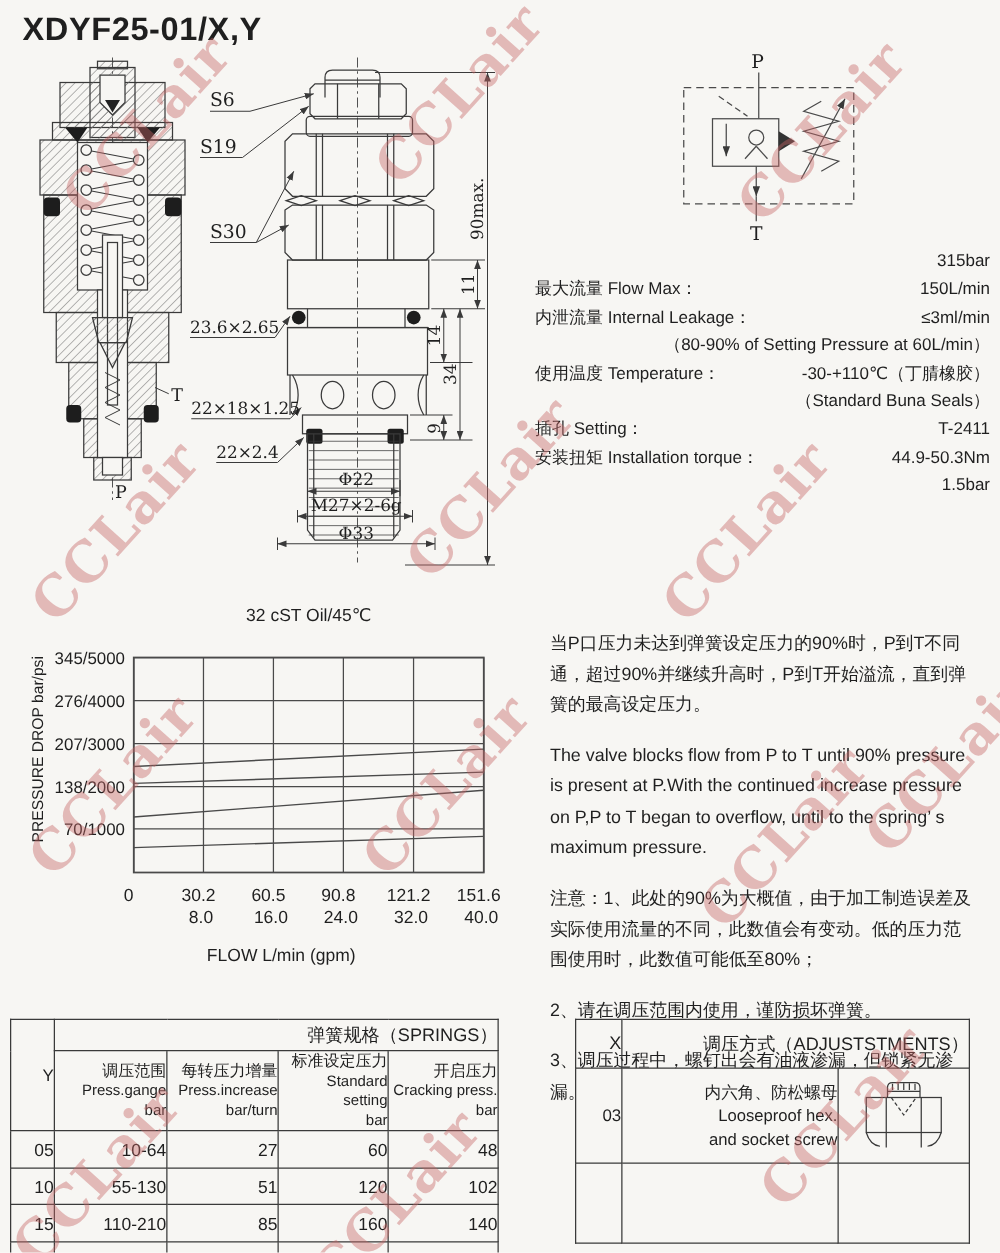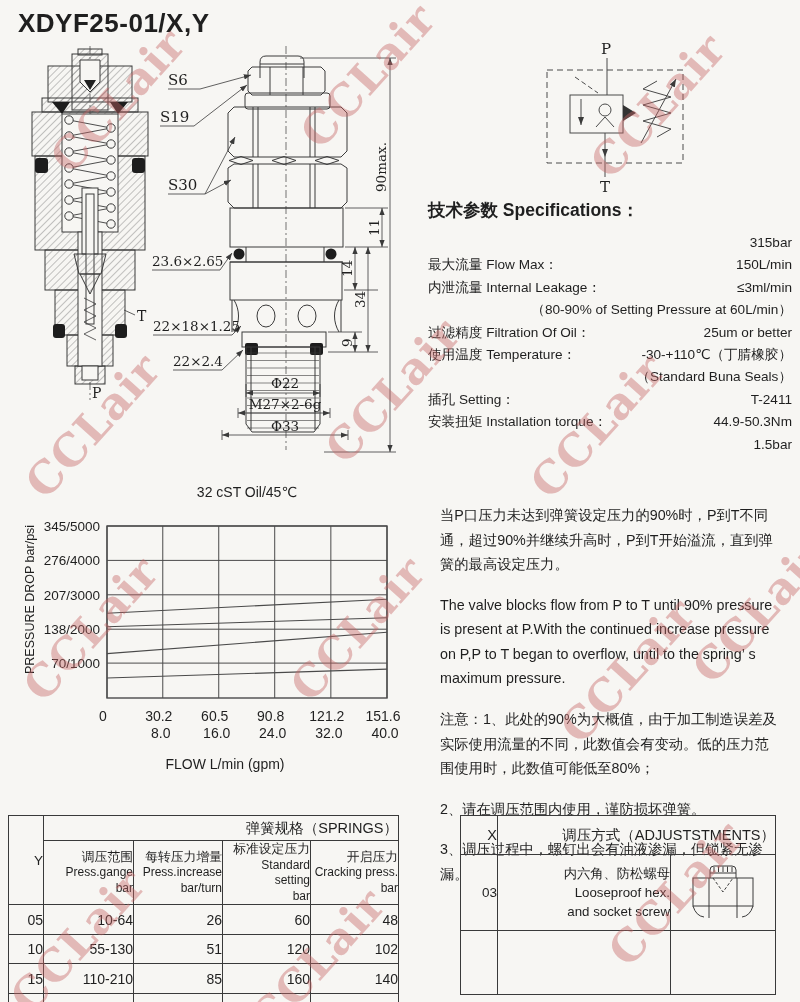--- a/index.html
+++ b/index.html
@@ -244,39 +244,34 @@
       <line x1="70" y1="122" x2="70" y2="142"></line>
       <polygon points="88,70 88,86 101,78" fill="#333" stroke="none"></polygon>
       <polyline points="122,46 108,54 136,62 108,70 136,78 108,86 136,94 122,102"></polyline>
       <line x1="106" y1="108" x2="141" y2="44" marker-end="url(#arrS)"></line>
     </g>
     <text class="drawing-label" x="66" y="19" font-size="15" fill="#1f1f1f">P</text>
     <text class="drawing-label" x="65" y="157" font-size="15" fill="#1f1f1f">T</text>
   </svg>
 
   <div class="specs">
-    <h2>技术参数 Specifications：</h2>
     <div class="spec-row">
         <span class="v">315bar</span>
       </div>
     <div class="spec-row">
         <span>最大流量 Flow Max：</span>
         <span class="v">150L/min</span>
       </div>
     <div class="spec-row">
         <span>内泄流量 Internal Leakage：</span>
         <span class="v">≤3ml/min</span>
       </div>
     <div class="spec-row">
         <span></span>
         <span class="v">（80-90% of Setting Pressure at 60L/min）</span>
-      </div>
-    <div class="spec-row">
-        <span>过滤精度 Filtration Of Oil：</span>
-        <span class="v">25um or better</span>
       </div>
     <div class="spec-row">
         <span>使用温度 Temperature：</span>
         <span class="v">-30-+110℃（丁腈橡胶）</span>
       </div>
     <div class="spec-row">
         <span></span>
         <span class="v">（Standard Buna Seals）</span>
       </div>
     <div class="spec-row">
@@ -375,21 +370,21 @@
           </td>
       <td class="sub">
             <div class="cn">开启压力</div>
             <div>Cracking press.</div>
             <div>bar</div>
           </td>
     </tr>
     <tr class="data-row">
       <td>05</td>
           <td>10-64</td>
-          <td>26</td>
+          <td>27</td>
           <td>60</td>
           <td>48</td>
     </tr>
     <tr class="data-row">
       <td>10</td>
           <td>55-130</td>
           <td>51</td>
           <td>120</td>
           <td>102</td>
     </tr>

